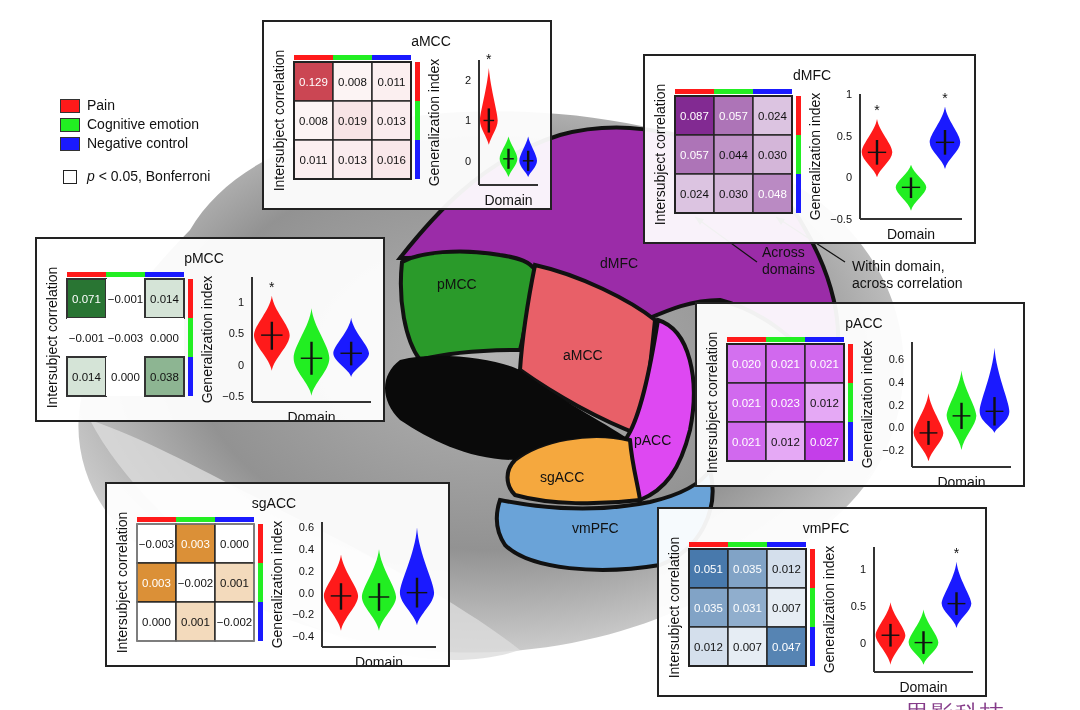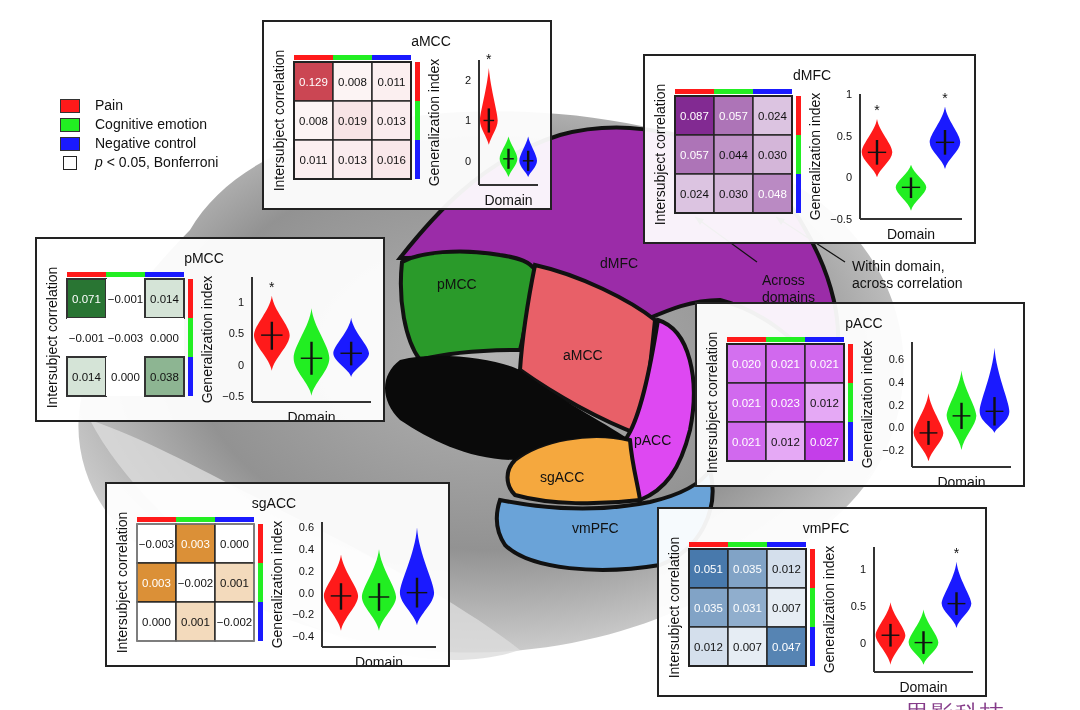--- a/index.html
+++ b/index.html
@@ -1,19 +1,19 @@
 <!DOCTYPE html>
 <html><head>
 <meta charset="utf-8">
 <style>
   html,body{margin:0;padding:0;}
   body{width:1080px;height:710px;position:relative;overflow:hidden;background:#ffffff;font-family:"Liberation Sans",sans-serif;color:#111;}
   #brain{position:absolute;left:0;top:0;width:1080px;height:710px;}
   .legend{position:absolute;left:60px;top:96px;font-size:14px;line-height:19px;}
-  .legend .row{display:flex;align-items:center;gap:15px;height:19px;}
+  .legend .row{display:flex;align-items:center;gap:7px;height:19px;}
   .legend .sw{width:20px;height:14px;border:1px solid #333;box-sizing:border-box;}
   .legend .sw.empty{width:14px;height:14px;margin:0 3px;border:1.5px solid #222;background:#fff;}
   .legend i{font-style:italic;}
   .panel{position:absolute;border:2px solid #222;background:rgba(255,255,255,0.94);box-sizing:border-box;}
   .panel svg{position:absolute;left:0;top:0;}
   .annot{position:absolute;font-size:14px;line-height:17px;}
   .watermark{position:absolute;left:905px;top:650px;font-size:24px;color:#701a75;letter-spacing:1px;opacity:0.85;margin-top:48px;}
 </style>
 </head>
 <body>
@@ -54,27 +54,27 @@
       <span>Pain</span>
     </div>
   <div class="row">
       <span class="sw" style="background:#22ee22"></span>
       <span>Cognitive emotion</span>
     </div>
   <div class="row">
       <span class="sw" style="background:#1a1aff"></span>
       <span>Negative control</span>
     </div>
-  <div class="row" style="margin-top:0">
+  <div class="row" style="margin-top:14px">
       <span class="sw empty"></span>
       <span><i>p</i><span> &lt; 0.05, Bonferroni</span></span>
     </div>
 </div>
 
-<div class="annot" style="left:762px;top:272px;white-space:pre-line">Across
+<div class="annot" style="left:762px;top:244px;white-space:pre-line">Across
 domains</div>
 <div class="annot" style="left:852px;top:258px;white-space:pre-line">Within domain,
 across correlation</div>
 
 <div class="panel" id="p0" style="left:262px;top:20px;width:290px;height:190px;">
     <svg width="286" height="186" viewBox="0 0 286 186" font-family="Liberation Sans, sans-serif">
       <text x="167" y="24" font-size="14" text-anchor="middle" fill="#111">aMCC</text>
       <text x="0" y="0" font-size="14" text-anchor="middle" fill="#111" transform="translate(20,98.5) rotate(-90)">Intersubject correlation</text>
       <rect x="30" y="33" width="39" height="5" fill="#ff1a1a"></rect>
       <rect x="151" y="40" width="5" height="39" fill="#ff1a1a"></rect>

